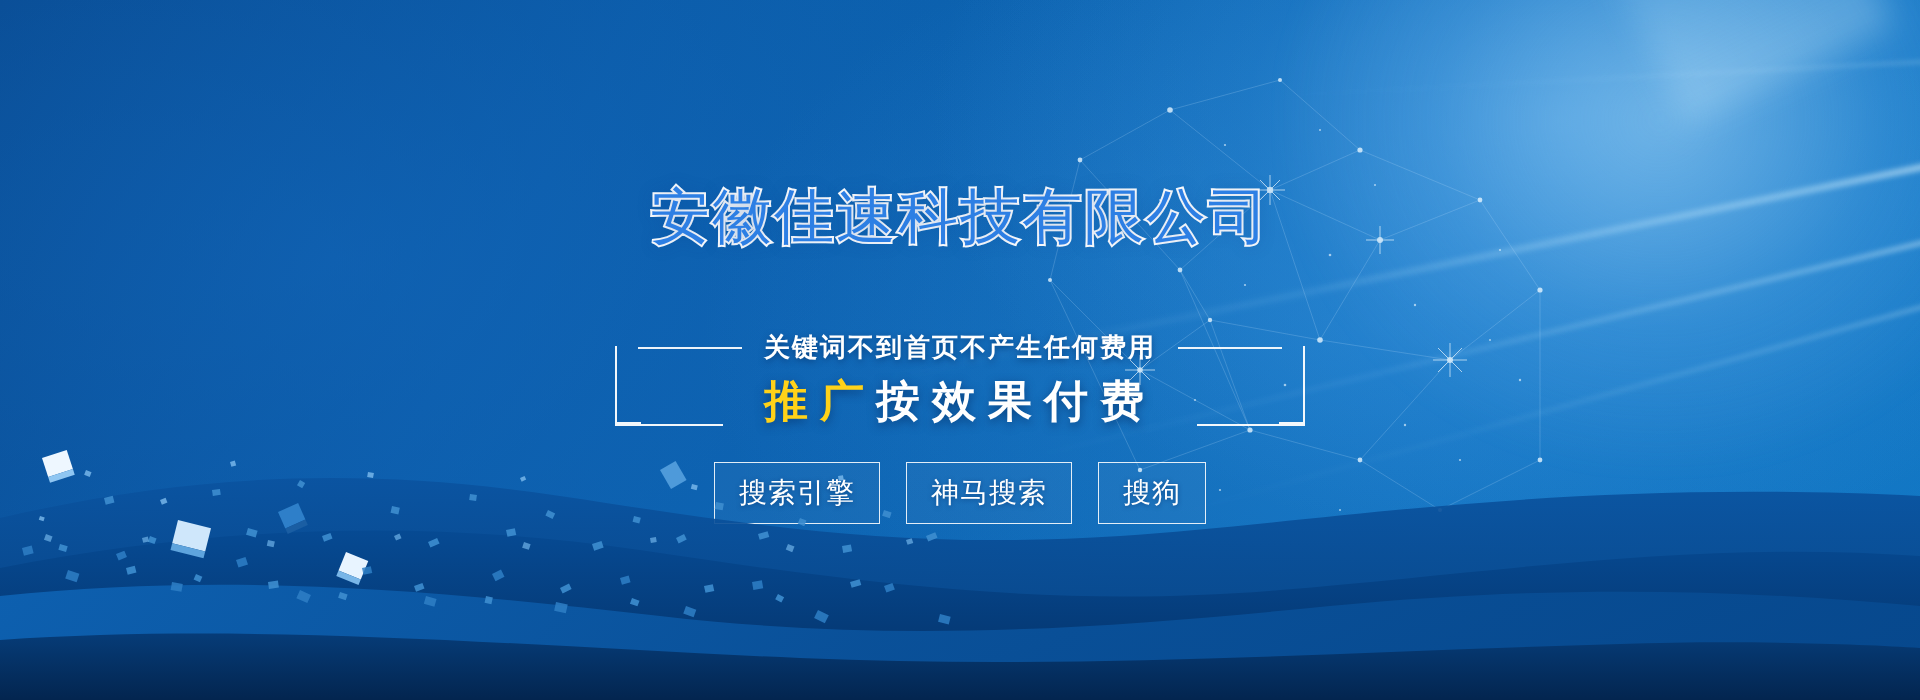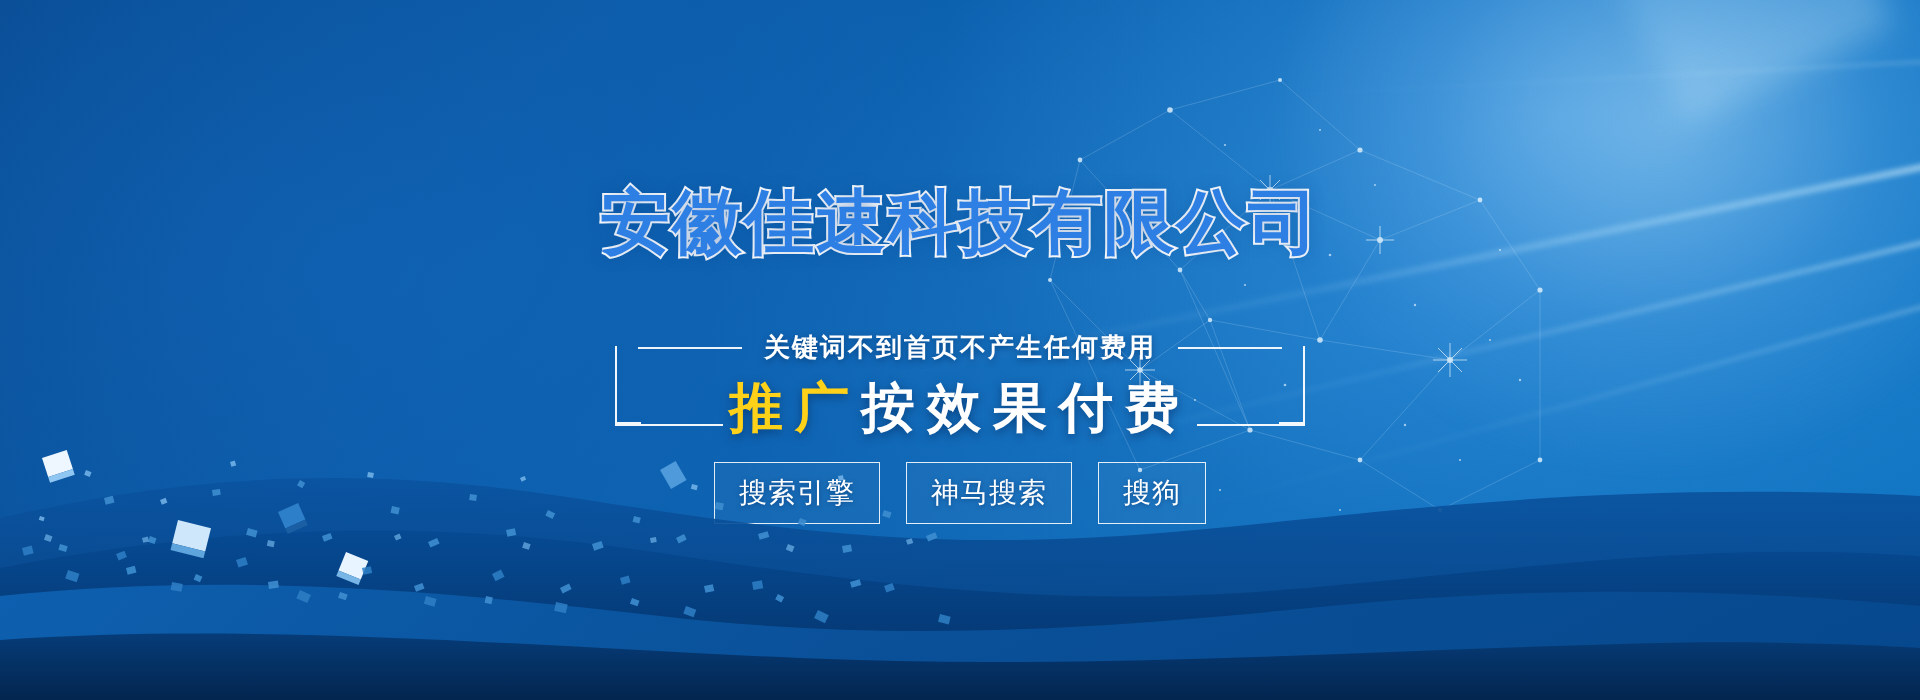--- a/index.html
+++ b/index.html
@@ -49,21 +49,21 @@
   .particle { position:absolute; pointer-events:none; }
 
   
   #content {
     position:absolute; left:0; top:0; width:1920px; height:700px;
     display:flex; flex-direction:column; align-items:center;
   }
 
   #company-title {
     position:absolute; top:185px; left:50%; transform:translateX(-50%);
-    font-size:70px; font-weight:bold; line-height:1.08;
+    font-size:60px; font-weight:normal; line-height:1.08;
     letter-spacing:2px; white-space:nowrap;
     color:#2d7fe4;
     -webkit-text-stroke:4px #ffffff;
     paint-order:stroke fill;
     text-shadow:0 0 16px rgba(0,60,140,0.35);
   }
 
   #subtitle-row {
     position:absolute; top:330px; left:50%; transform:translateX(-50%);
     display:flex; align-items:center; gap:22px; white-space:nowrap;
@@ -80,21 +80,21 @@
     width:690px; height:80px; pointer-events:none;
   }
   #bracket .corner { position:absolute; border-color:rgba(255,255,255,0.95); border-style:solid; border-width:0; }
   #bracket .tl { left:0;  top:0;    width:26px; height:78px; border-left-width:2px; border-bottom-width:2px; }
   #bracket .bl { left:0;  bottom:0; width:108px; height:2px; background:rgba(255,255,255,0.95); }
   #bracket .tr { right:0; top:0;    width:26px; height:78px; border-right-width:2px; border-bottom-width:2px; }
   #bracket .br { right:0; bottom:0; width:108px; height:2px; background:rgba(255,255,255,0.95); }
 
   #headline {
     position:absolute; top:372px; left:50%; transform:translateX(-50%);
-    font-size:54px; font-weight:bold; letter-spacing:12px;
+    font-size:44px; font-weight:bold; letter-spacing:12px;
     white-space:nowrap; color:#ffffff;
     text-shadow:0 3px 10px rgba(0,35,85,0.55);
   }
   #headline .hl-accent { color:#ffd219; }
 
   #engine-row {
     position:absolute; top:462px; left:50%; transform:translateX(-50%);
     display:flex; align-items:center; gap:26px;
   }
   .engine-btn {

